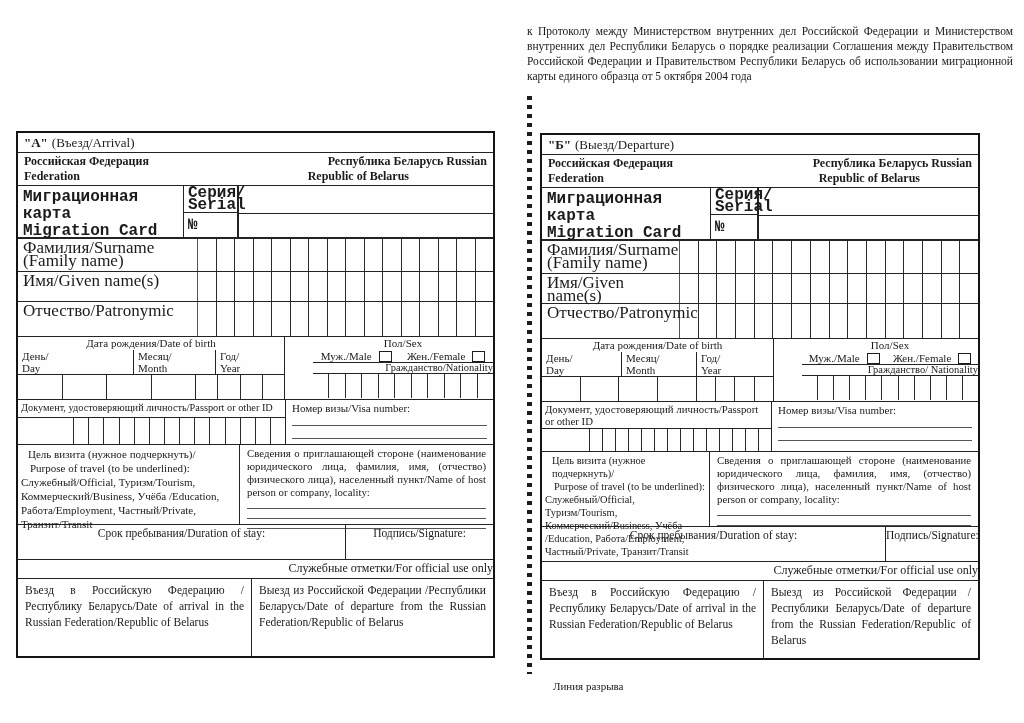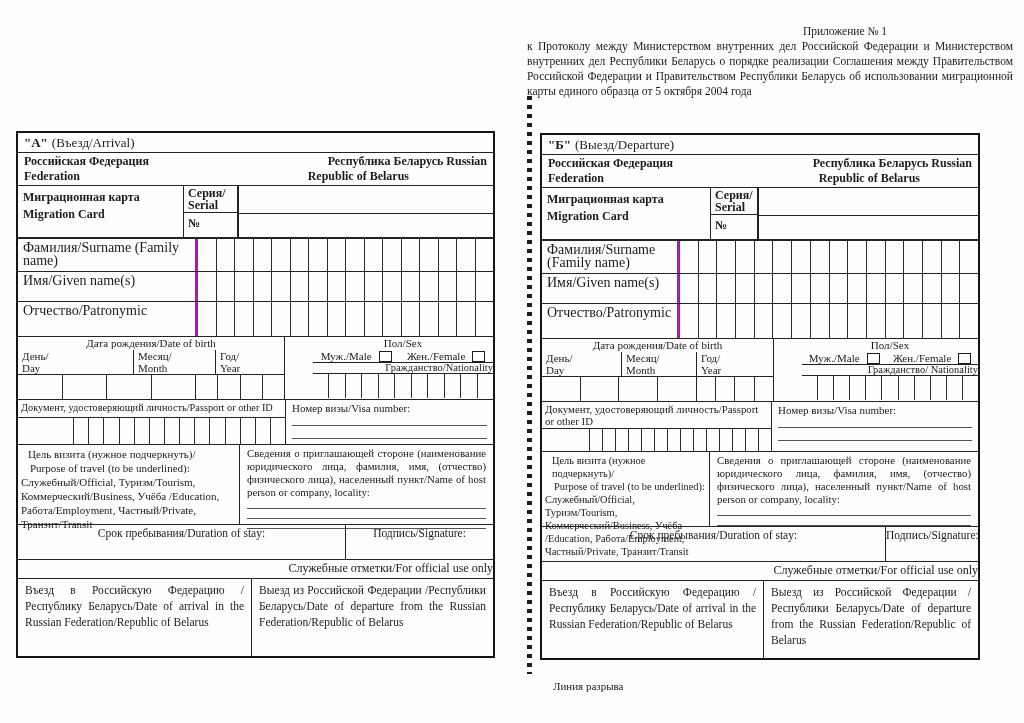--- a/index.html
+++ b/index.html
@@ -27,35 +27,35 @@
 
   .r-title { height:20px; padding:2px 6px; font-size:13px; }
   .r-title .mark { font-weight:bold; }
   .r-title .rest { margin-left:4px; }
 
   .r-countries { height:33px; padding:1px 6px 0; font-weight:bold; font-size:12px; line-height:15px; }
   .cline { display:flex; justify-content:space-between; }
   .cline2 span:last-child { margin-right:78px; }
   .card-b .cline2 span:last-child { margin-right:52px; }
 
-  .r-serial { height:53px; border-bottom-width:2px; display:flex; font-weight:bold; font-size:12px; }
+  .r-serial { height:53px; border-bottom-width:2px; display:flex; font-weight:bold; font-size:16px;font-family:Liberation Mono, monospace; }
   .mc-label { width:166px; border-right:1px solid #232323; padding:3px 5px; line-height:17px; }
   .card-b .mc-label { width:169px; }
   .serial-col { width:55px; border-right:2px solid #232323; display:flex; flex-direction:column; }
   .card-b .serial-col { width:48px; }
   .serial-top { flex:1.15; border-bottom:1px solid #232323; padding:1px 4px; line-height:12px; }
   .serial-no  { flex:1; padding:3px 4px; }
   .serial-rest { flex:1; display:flex; flex-direction:column; }
   .serial-rest-top { flex:1.15; border-bottom:1px solid #232323; }
   .serial-rest-bot { flex:1; }
 
   
   .name-row { display:flex; }
   .r-surname { height:33px; } .r-given { height:30px; } .r-patro { height:35px; }
-  .name-label { width:180px; border-right:3px solid #a21caf; padding:2px 5px; font-size:14px; line-height:13px; }
+  .name-label { width:180px; border-right:1px solid #a21caf; padding:2px 5px; font-size:17px; line-height:13px; }
   .card-b .name-label { width:138px; }
   .cellgrid { flex:1; display:flex; }
   .cell { flex:1; }
   .cell + .cell { border-left:1px solid #2b2b2b; }
 
   
   .r-dob { height:63px; display:flex; font-size:11px;gap:28px; }
   .dob-left { width:267px; border-right:1px solid #232323; display:flex; flex-direction:column; }
   .card-b .dob-left { width:232px; }
   .dob-header { height:13px; text-align:center; }
@@ -116,21 +116,20 @@
   .stamp.arrival { width:234px; border-right:1px solid #232323; }
   .card-b .stamp.arrival { width:222px; }
   .stamp.departure { flex:1; }
 </style>
 </head>
 <body>
 
 <div class="page">
 
   <div class="appendix">
-    <div class="appendix-title">Приложение № 1</div>
     <div class="appendix-body">к Протоколу между Министерством внутренних дел Российской Федерации и Министерством внутренних дел Республики Беларусь о порядке реализации Соглашения между Правительством Российской Федерации и Правительством Республики Беларусь об использовании миграционной карты единого образца от 5 октября 2004 года</div>
   </div>
 
   <div class="tearline"></div>
   <div class="tearline-label">Линия разрыва</div>
 
   <section class="card card-a">
     <div class="row r-title">
       <span class="mark">"А"</span><span class="rest">(Въезд/Arrival)</span>
     </div>

